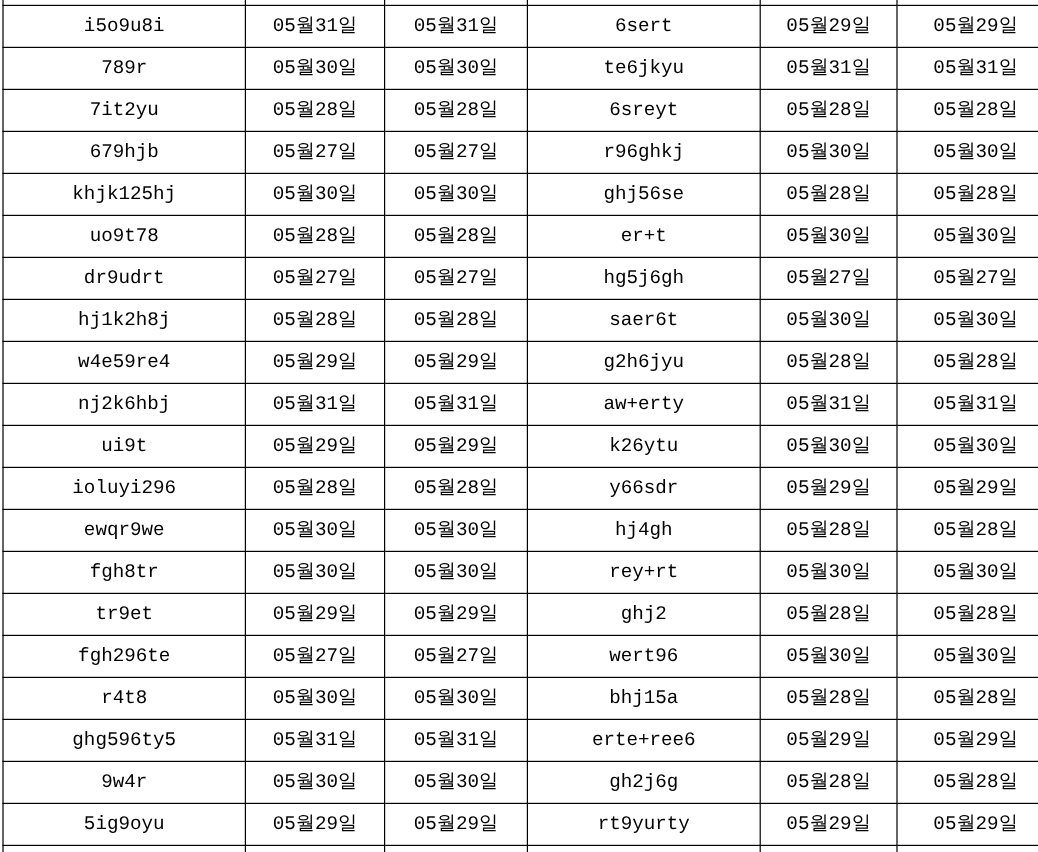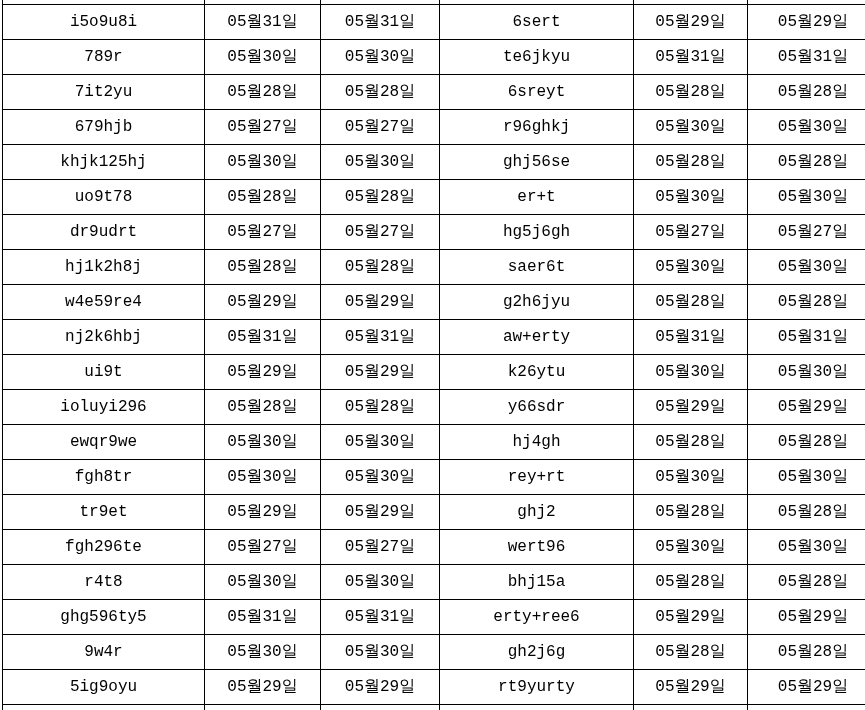--- a/index.html
+++ b/index.html
@@ -216,21 +216,21 @@
             <td>05월30일</td>
             <td>05월30일</td>
             <td>bhj15a</td>
             <td>05월28일</td>
             <td>05월28일</td>
           </tr>
           <tr class="data-row">
             <td>ghg596ty5</td>
             <td>05월31일</td>
             <td>05월31일</td>
-            <td>erty+ree6</td>
+            <td>erte+ree6</td>
             <td>05월29일</td>
             <td>05월29일</td>
           </tr>
           <tr class="data-row">
             <td>9w4r</td>
             <td>05월30일</td>
             <td>05월30일</td>
             <td>gh2j6g</td>
             <td>05월28일</td>
             <td>05월28일</td>

